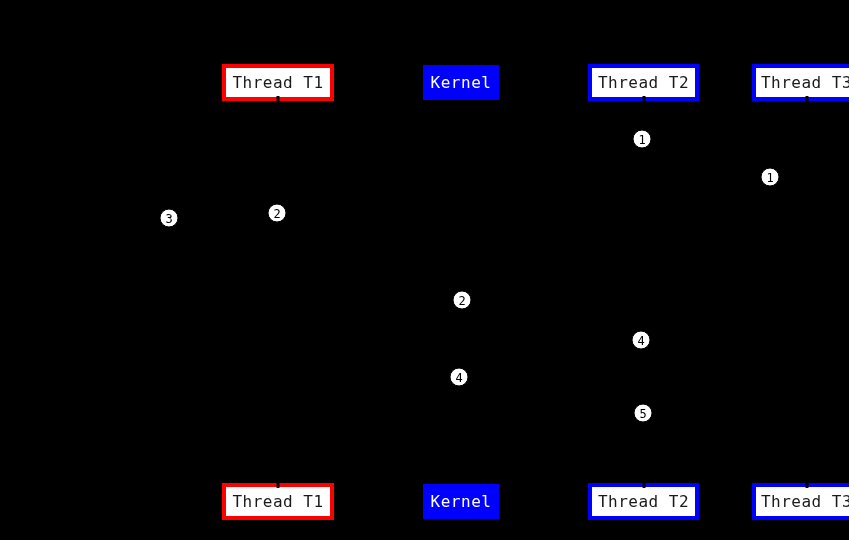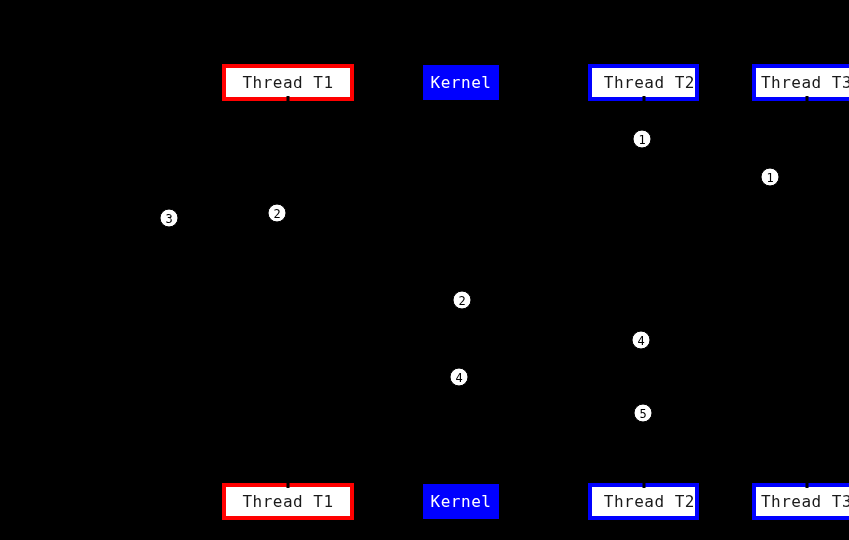--- a/index.html
+++ b/index.html
@@ -30,23 +30,23 @@
     letter-spacing: 0.5px;
     white-space: nowrap;
   }
   .actor.red    { border-color: #ff0000; }
   .actor.kernel {
     border: none;
     background: #0000ff;
     color: #ffffff;
     height: 35px;
   }
-  .pos-t1     { left: 222px; width: 132px; }
+  .pos-t1     { left: 222px; width: 112px; }
   .pos-kernel { left: 423px; width: 76px;  }
-  .pos-t2     { left: 588px; width: 111px; justify-content: flex-end; }
+  .pos-t2     { left: 588px; width: 111px; }
   .pos-t3     { left: 752px; width: 109px; }
   .row-top            { top: 64px; }
   .row-top.kernel     { top: 65px; }
   .row-bottom         { top: 483px; }
   .row-bottom.kernel  { top: 484px; }
   
   .notch {
     position: absolute;
     left: 50%;
     transform: translateX(-50%);

